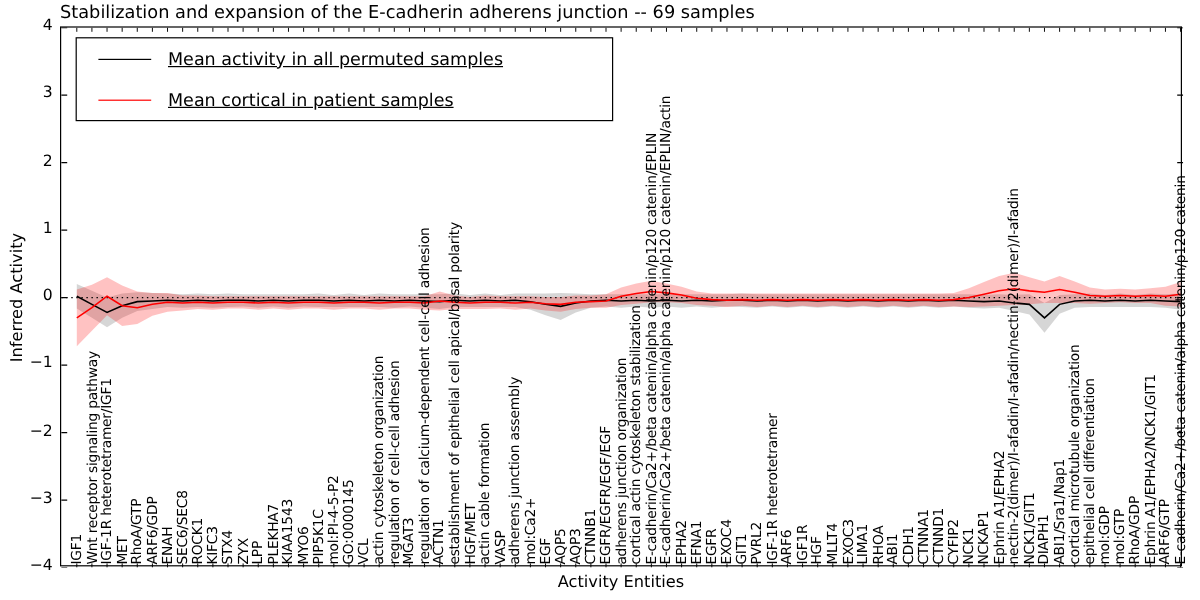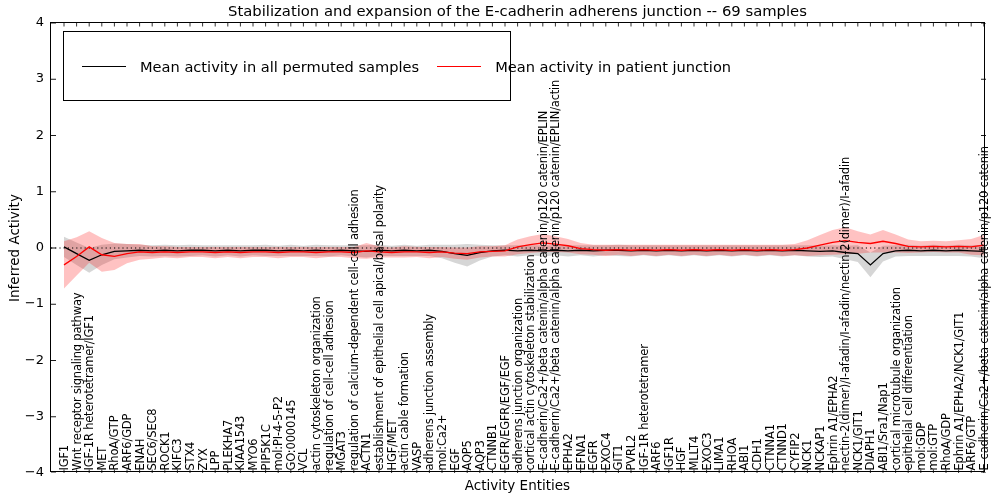--- a/index.html
+++ b/index.html
@@ -1,31 +1,31 @@
 <!DOCTYPE html>
 <html><head>
 <meta charset="utf-8">
 <style>
   html,body{margin:0;padding:0;background:#888;}
   .frame{position:relative;width:1000px;height:500px;background:#ffffff;overflow:hidden;
          font-family:"DejaVu Sans","Liberation Sans",sans-serif;color:#000;}
-  .title{position:absolute;top:2px;left:50px;width:935px;text-align:center;
+  .title{position:absolute;top:2px;left:50px;width:935px;text-align:left;
          font-size:14.8px;white-space:nowrap;}
   .ylabel{position:absolute;left:-51px;top:240px;width:130px;text-align:center;
           font-size:13.5px;transform:rotate(-90deg);}
   .xlabel{position:absolute;left:50px;top:477px;width:935px;text-align:center;font-size:13.5px;}
   .plot{position:absolute;left:50px;top:22px;width:935px;height:450px;
         border:1px solid #000;box-sizing:border-box;}
   .plot svg{position:absolute;left:0;top:0;}
   .ytick{position:absolute;left:0;width:44px;text-align:right;font-size:13px;line-height:1;}
   .xcat{position:absolute;white-space:nowrap;font-size:11.5px;line-height:1;
         transform:rotate(-90deg);transform-origin:left bottom;letter-spacing:-0.2px;}
   .legend{position:absolute;left:12px;top:8px;width:448px;height:70px;background:#fff;
-          border:1.3px solid #000;box-sizing:border-box;display:flex;flex-direction:row;
-          justify-content:space-around;z-index:5;}
+          border:1.3px solid #000;box-sizing:border-box;display:flex;flex-direction:column;
+          justify-content:space-around;z-index:5;text-decoration:underline;}
   .legend-row{display:flex;align-items:center;}
   .legend-line{display:inline-block;width:44px;height:0;border-top-style:solid;
                border-top-width:1.6px;margin-left:18px;margin-right:14px;}
   .legend-label{font-size:14.6px;white-space:nowrap;}
 </style>
 </head>
 <body>
 
 <div class="frame">
   <div class="title">Stabilization and expansion of the E-cadherin adherens junction -- 69 samples</div>
@@ -293,17 +293,17 @@
         <div class="xcat" style="left: 926.2px; bottom: 1px;">ARF6/GTP</div>
         <div class="xcat" style="left: 938.8px; bottom: 1px;">E-cadherin/Ca2+/beta catenin/alpha catenin/p120 catenin</div>
       </div>
     <div id="legend" class="legend">
         <div class="legend-row">
           <span class="legend-line" style="border-top-color: rgb(0, 0, 0);"></span>
           <span class="legend-label">Mean activity in all permuted samples</span>
         </div>
         <div class="legend-row">
           <span class="legend-line" style="border-top-color: rgb(255, 0, 0);"></span>
-          <span class="legend-label">Mean activity in patient junction</span>
+          <span class="legend-label">Mean cortical in patient samples</span>
         </div>
       </div>
   </div>
 </div>
 
 </body></html>

